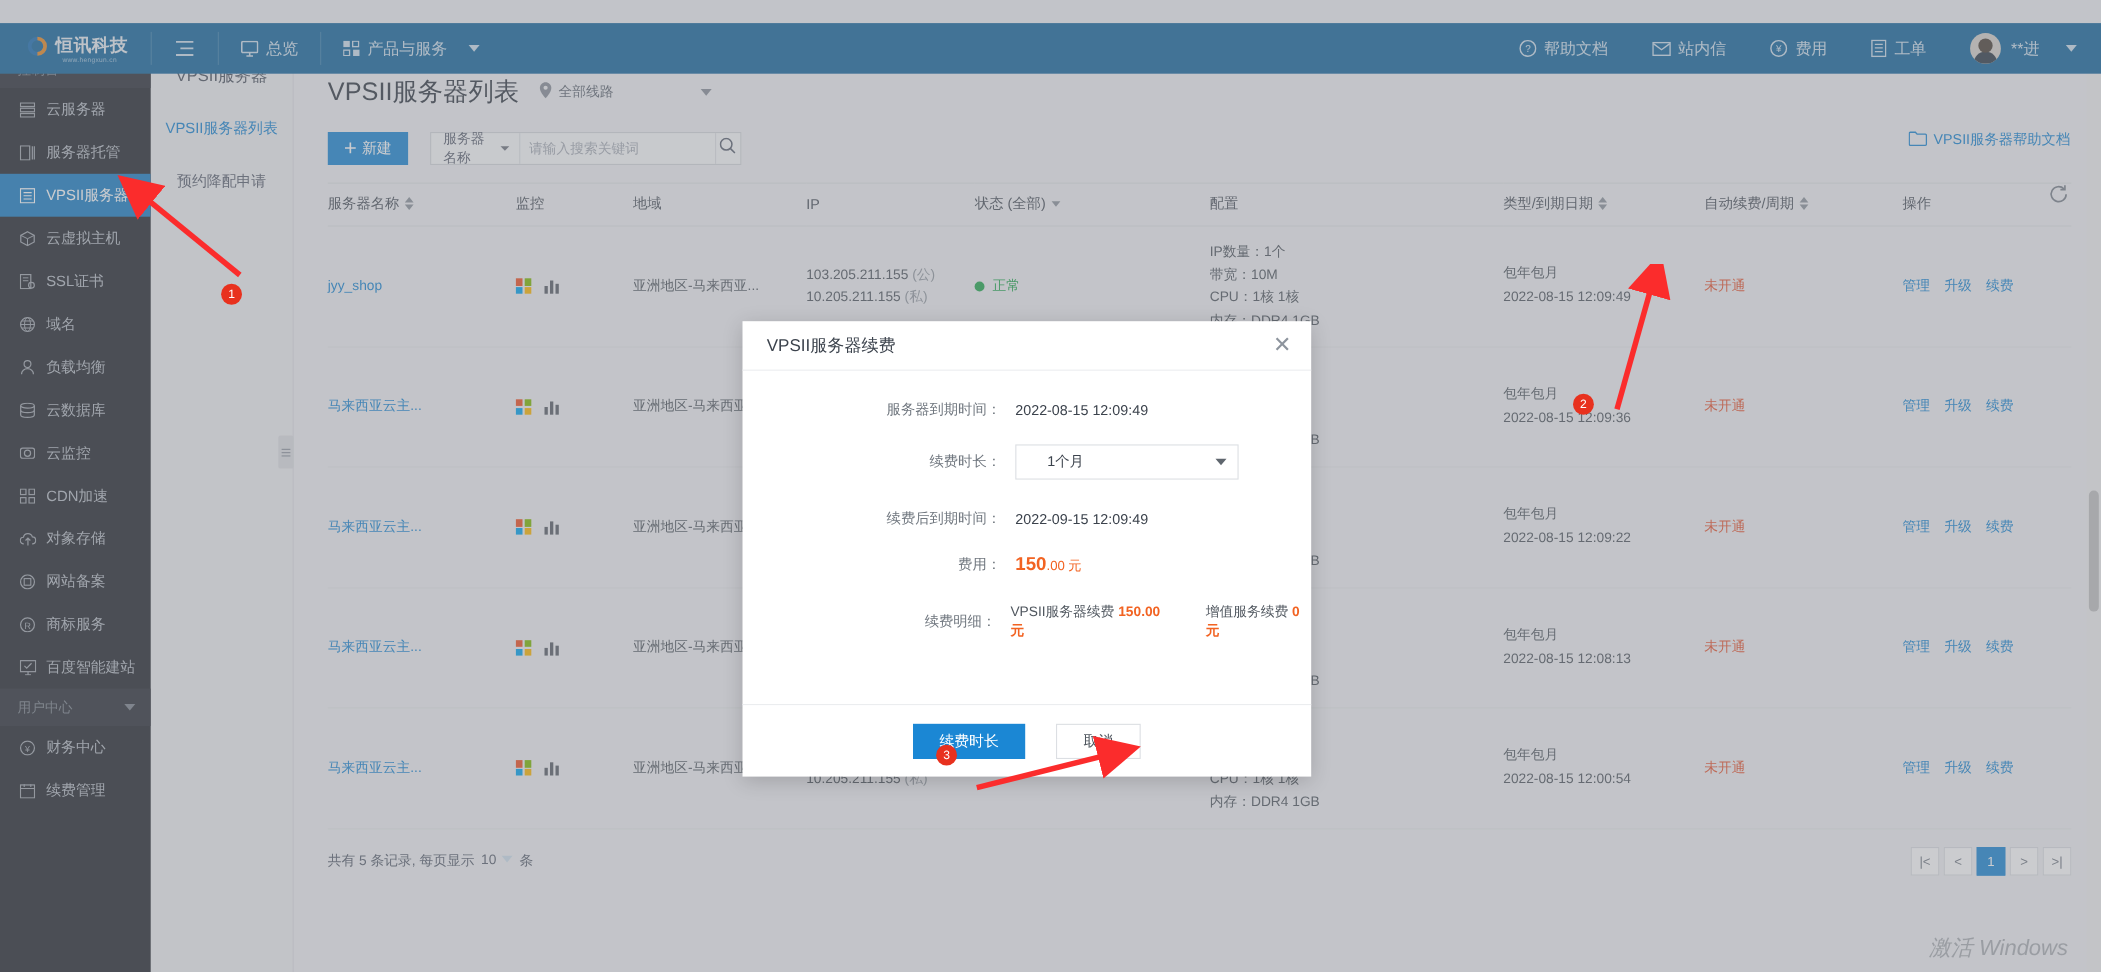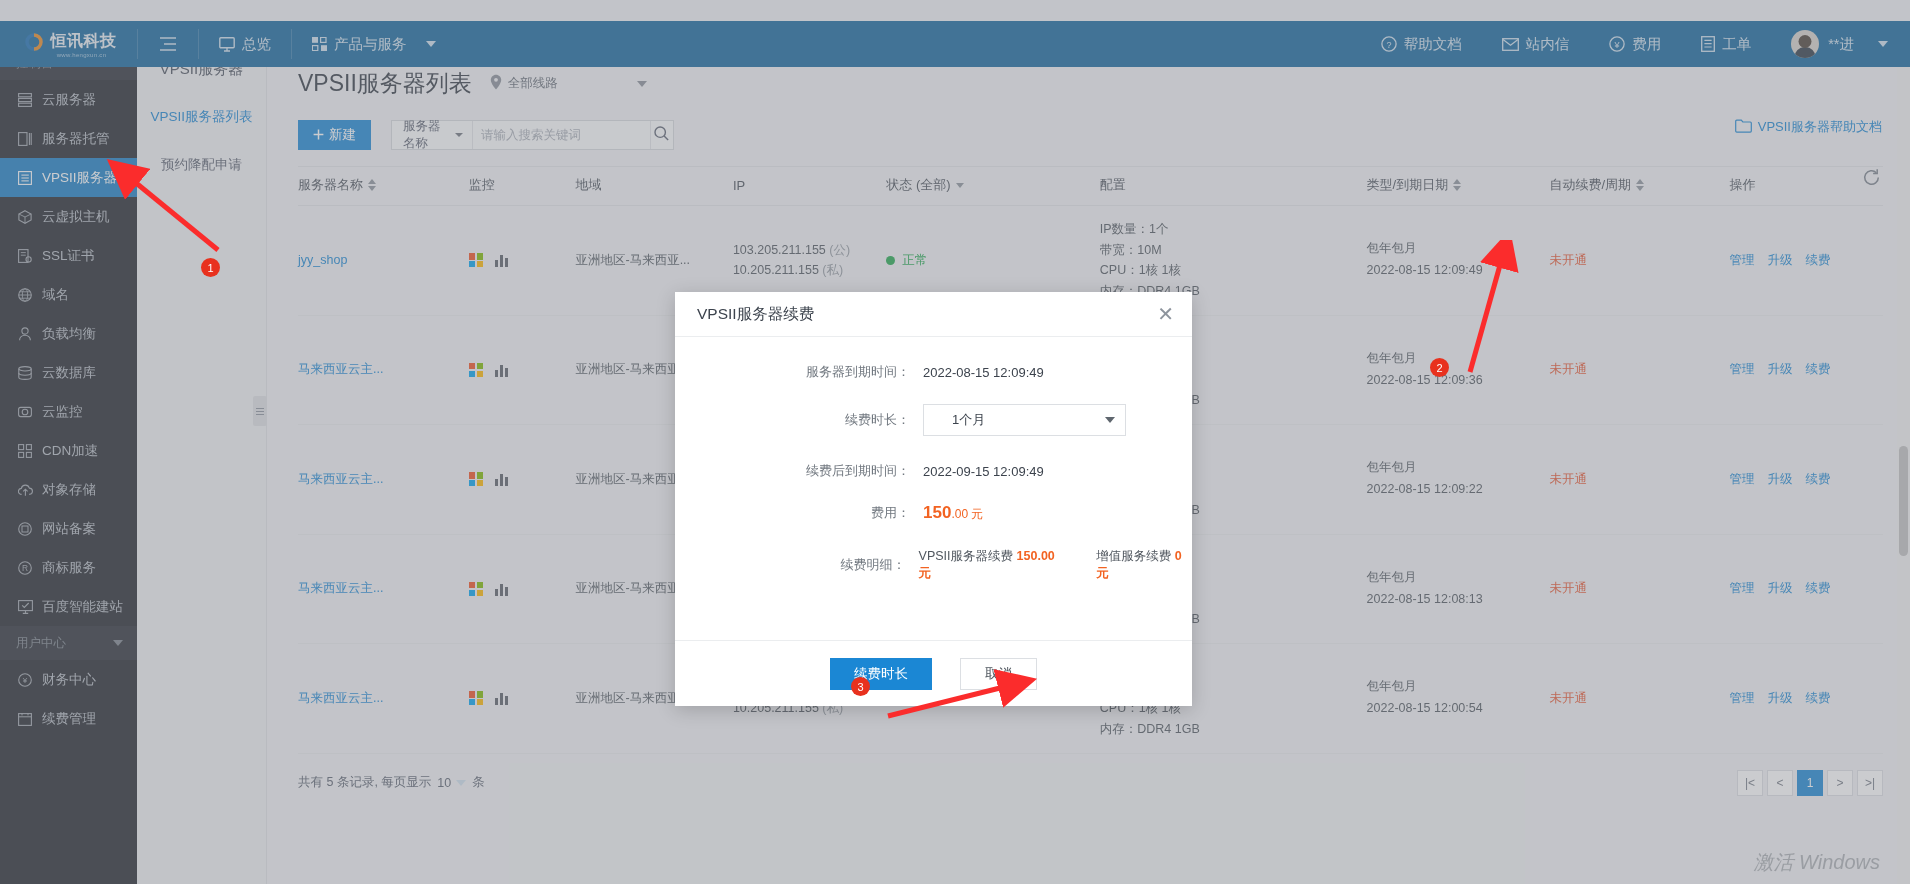--- a/index.html
+++ b/index.html
@@ -193,21 +193,21 @@
   .typ { line-height: 1.75; }
   .renew-off { color: #e8542f; }
   .ops { display: flex; gap: 13px; text-align: center; }
   .ops a { color: #1b87d4; cursor: pointer; text-decoration: none; }
 
   
   .tfoot {
     display: flex; align-items: center; justify-content: space-between;
     padding: 16px 27px 0 31px; font-size: 12.5px; color: #5b6270;
   }
-  .tfoot-l { display: flex; align-items: center; gap: 6px; }
+  .tfoot-l { display: flex; align-items: flex-start; gap: 6px; }
   .pg-select { display: inline-flex; align-items: center; gap: 5px; cursor: pointer; }
   .pager { display: flex; align-items: center; gap: 4px; }
   .pg {
     min-width: 26px; height: 26px; border: 1px solid #dcdfe3; background: #fff;
     display: flex; align-items: center; justify-content: center;
     font-size: 12px; color: #737a84; cursor: pointer;
   }
   .pg.cur { background: #1b87d4; border-color: #1b87d4; color: #fff; }
 
   

